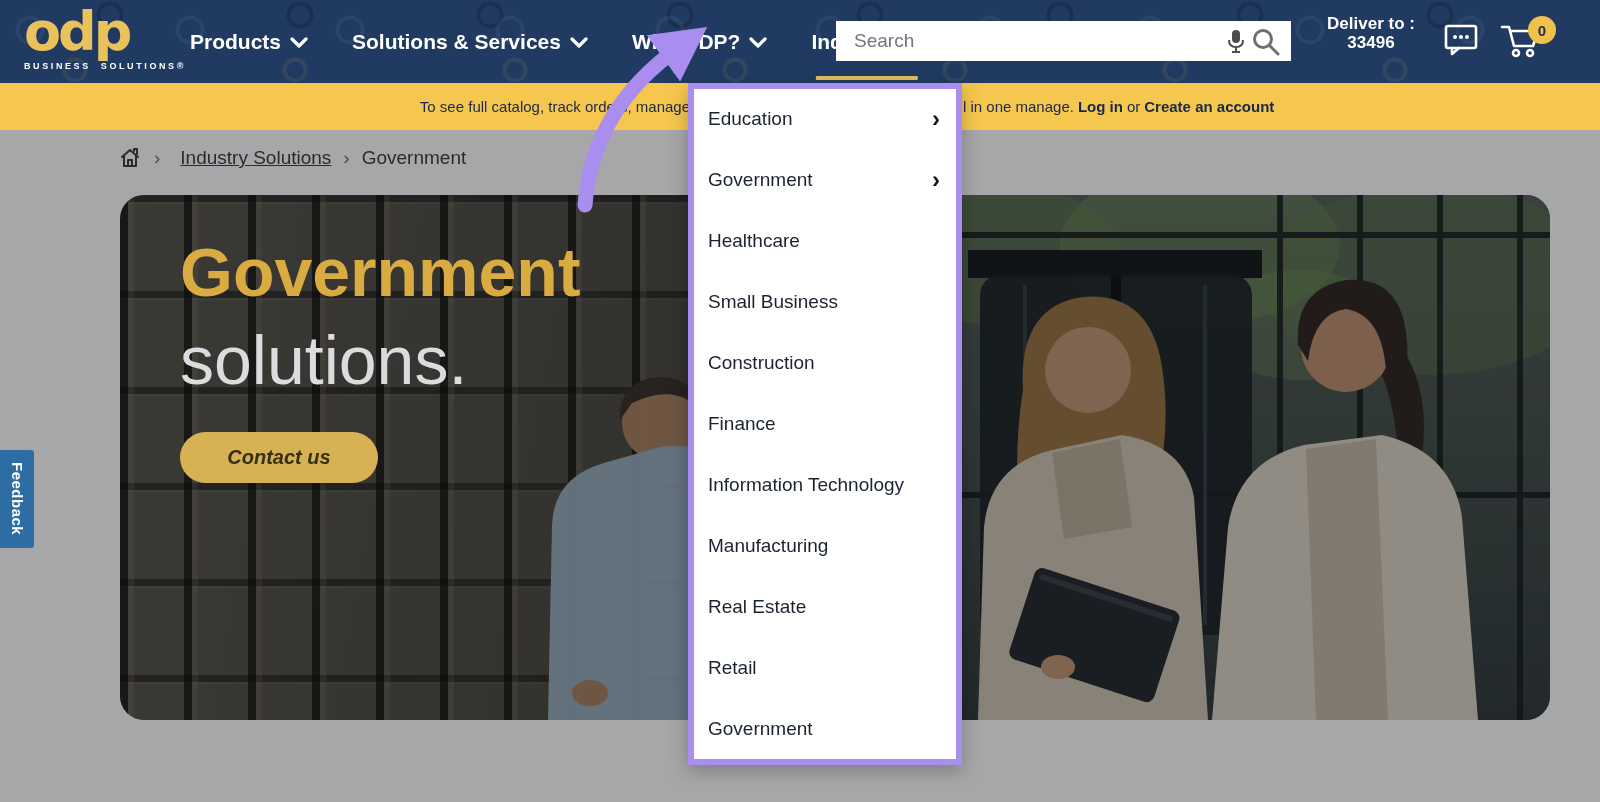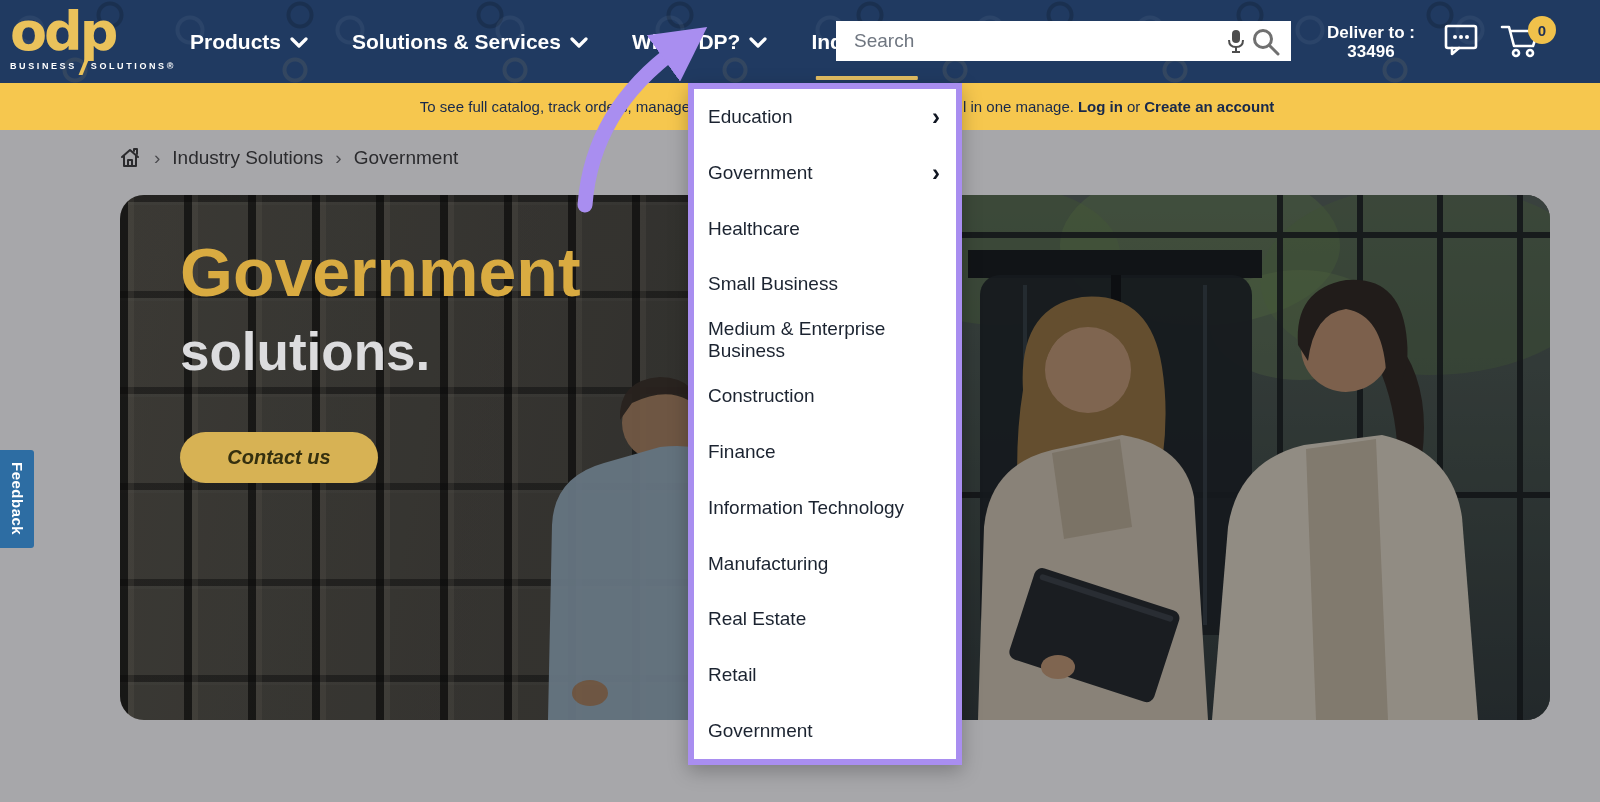--- a/index.html
+++ b/index.html
@@ -11,21 +11,21 @@
   .header {
     position:absolute; left:0; top:0; width:1600px; height:83px;
     background-color:#203a61;
     background-image:
       radial-gradient(circle at 30px 30px, transparent 10px, rgba(255,255,255,0.05) 11px, rgba(255,255,255,0.05) 14px, transparent 15px),
       radial-gradient(circle at 75px 70px, transparent 8px, rgba(216,181,91,0.10) 9px, rgba(216,181,91,0.10) 12px, transparent 13px),
       radial-gradient(circle at 110px 15px, transparent 9px, rgba(0,0,0,0.18) 10px, rgba(0,0,0,0.18) 13px, transparent 14px);
     background-size:160px 90px, 220px 130px, 190px 110px;
     display:flex; align-items:center; z-index:5;
   }
-  .logo { width:182px; padding-left:10px; cursor:pointer; }
+  .logo { width:182px; padding-left:24px; cursor:pointer; }
   .logo-odp {
     color:#eac25b; font-size:54px; font-weight:800; letter-spacing:-3px;
     line-height:46px; font-family:"DejaVu Sans", sans-serif;
   }
   .logo-sub { display:flex; align-items:center; margin-top:3px; }
   .logo-sub span { color:#fff; font-size:9px; font-weight:700; letter-spacing:2.6px; }
   .logo-slash { width:4px; height:17px; background:#eac25b; transform:skewX(-22deg); margin:0 5px; }
   .logo-reg { font-size:7px; vertical-align:super; }
 
   .nav { display:flex; align-items:flex-end; gap:44px; margin-left:8px; height:100%; }
@@ -36,21 +36,21 @@
   .chev { width:18px; height:12px; }
   .chev polyline { fill:none; stroke:#fff; stroke-width:3.2; stroke-linecap:round; stroke-linejoin:round; }
 
   .search-wrap { position:absolute; left:836px; top:21px; width:455px; height:40px; }
   .search-input { width:100%; height:100%; border:none; border-radius:0; background:#fff;
     padding:0 80px 0 18px; font-size:19px; color:#222; font-family:"Liberation Sans", sans-serif; }
   .search-input::placeholder { color:#6f7680; }
   .mic-icon { position:absolute; right:46px; top:8px; width:18px; height:25px; cursor:pointer; }
   .sg-icon { position:absolute; right:10px; top:6px; width:30px; height:30px; cursor:pointer; }
 
-  .deliver { position:absolute; left:1318px; top:23px; width:106px; text-align:center;
+  .deliver { position:absolute; left:1318px; top:14px; width:106px; text-align:center;
     color:#fff; font-size:17px; font-weight:700; line-height:19px; cursor:pointer; }
 
   .chat-btn { position:absolute; left:1443px; top:22px; width:36px; height:34px; cursor:pointer; }
   .cart-btn { position:absolute; left:1500px; top:20px; width:56px; height:40px; cursor:pointer; }
   .cart-badge { position:absolute; right:0; top:-4px; width:28px; height:28px; border-radius:50%;
     background:#f0c14b; color:#1d3055; font-size:15px; font-weight:700;
     display:flex; align-items:center; justify-content:center; }
 
   
   .banner { position:absolute; left:0; top:83px; width:1600px; height:47px; background:#f6c74e; z-index:4; }
@@ -60,36 +60,36 @@
   .banner-right { left:963px; gap:4px; }
   .banner-link { font-weight:700; cursor:pointer; }
 
   
   .content { position:absolute; left:0; top:130px; width:1600px; height:672px; background:#a7a7aa; }
 
   .breadcrumb { position:absolute; left:118px; top:16px; display:flex; align-items:center; gap:12px;
     font-size:19px; color:#2b2b2e; }
   .crumb-home { width:24px; height:24px; cursor:pointer; }
   .crumb-sep { color:#4a4a4e; font-size:19px; }
-  .crumb-link { cursor:pointer; }
+  .crumb-link { text-decoration:underline; cursor:pointer;margin-left:8px; }
 
   
   .hero { position:absolute; left:120px; top:65px; width:1430px; height:525px;
     border-radius:24px; overflow:hidden;
     background-color:#4d4a45;
     background-image:
       repeating-linear-gradient(90deg, rgba(12,10,8,0.75) 0 8px, rgba(116,108,96,0.30) 8px 14px, rgba(62,58,52,0.18) 14px 64px),
       repeating-linear-gradient(180deg, rgba(10,9,8,0.55) 0 7px, rgba(255,255,255,0.04) 7px 10px, rgba(0,0,0,0) 10px 96px),
       linear-gradient(100deg, #5d594f 0%, #4a4741 45%, #3b3936 100%);
   }
   .hero-scene { position:absolute; inset:0; }
   .hero-overlay { position:absolute; inset:0; background:rgba(14,15,19,0.38); pointer-events:none; }
   .hero-title1 { position:absolute; left:60px; top:38px; font-size:68px; font-weight:700;
     color:#d9ab41; letter-spacing:0; z-index:2; }
-  .hero-title2 { position:absolute; left:60px; top:126px; font-size:53px; font-weight:700;
+  .hero-title2 { position:absolute; left:60px; top:126px; font-size:68px; font-weight:400;
     color:#dcdcde; z-index:2; }
   .hero-cta { position:absolute; left:60px; top:237px; width:198px; height:51px; border:none;
     border-radius:26px; background:#d7b254; color:#35300f; font-size:20px; font-weight:700;
     font-family:"Liberation Sans", sans-serif; cursor:pointer; z-index:2;font-style:italic; }
 
   
   .menu { position:absolute; left:688px; top:83px; width:274px; height:682px;
     background:#bef264; border:6px solid #a98ef0; z-index:50;
     display:flex; flex-direction:column; box-shadow:0 6px 18px rgba(0,0,0,0.25); }
   .menu-item { flex:1; display:flex; align-items:center; justify-content:space-between;
@@ -293,23 +293,20 @@
     <span>Government</span>
     <span class="menu-chev">›</span>
   </div>
   <div class="menu-item">
     <span>Healthcare</span>
   </div>
   <div class="menu-item">
     <span>Small Business</span>
   </div>
   <div class="menu-item">
-    <span>Medium &amp; Enterprise Business</span>
-  </div>
-  <div class="menu-item">
     <span>Construction</span>
   </div>
   <div class="menu-item">
     <span>Finance</span>
   </div>
   <div class="menu-item">
     <span>Information Technology</span>
   </div>
   <div class="menu-item">
     <span>Manufacturing</span>

